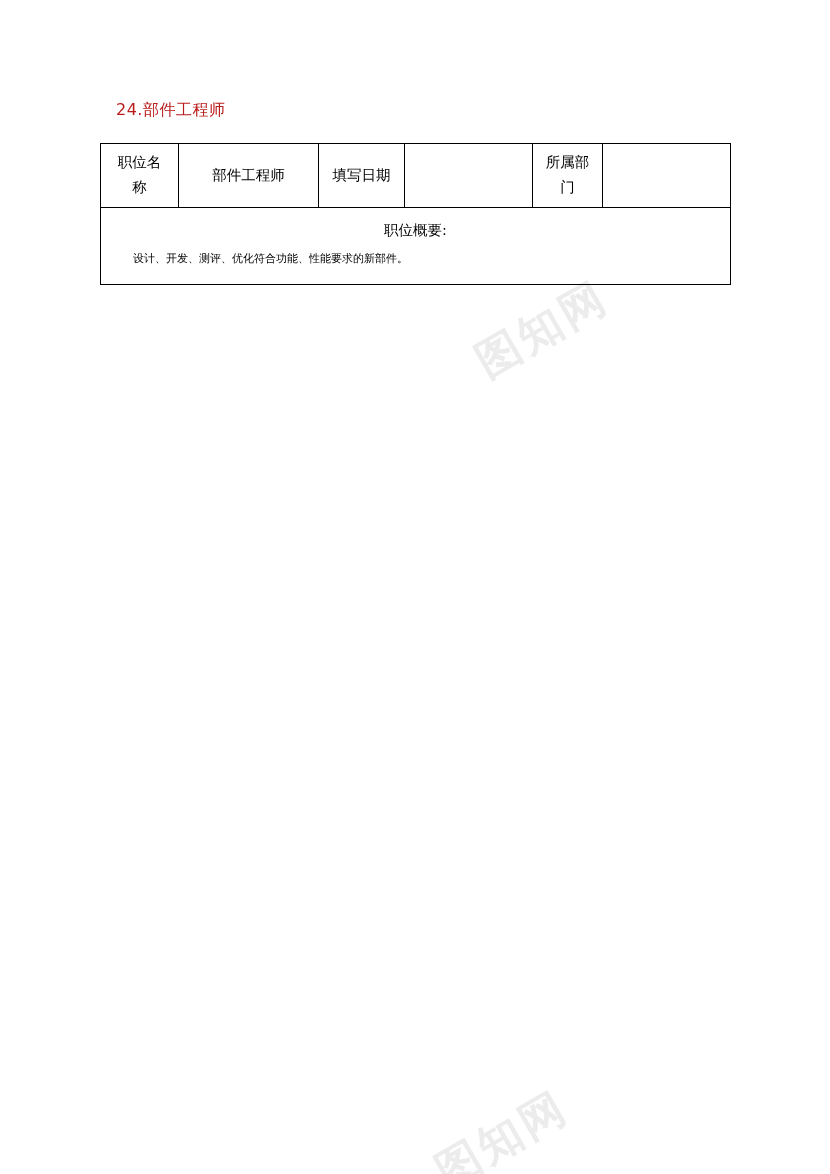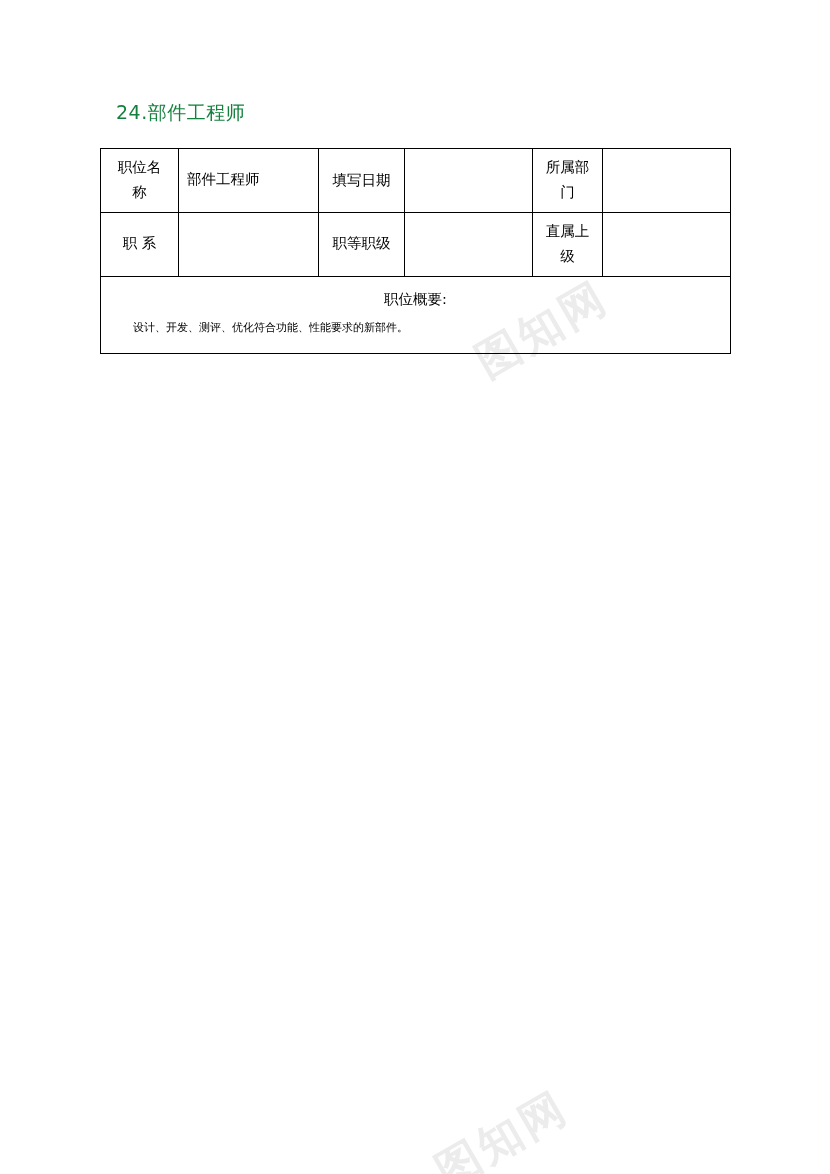--- a/index.html
+++ b/index.html
@@ -30,44 +30,43 @@
   }
   .wm1 { left: 470px; top: 300px; }
   .wm2 { left: 430px; top: 1110px; }
   .content {
     position: absolute;
     left: 100px;
     top: 100px;
     width: 630px;
   }
   .doc-title {
-    font-size: 19px;
-    color: #15803d;
+    font-size: 16px;
+    color: #b91c1c;
     margin: 0 0 22px 16px;
     letter-spacing: 0.5px;
   }
   table.jobtable {
     border-collapse: collapse;
     width: 630px;
     table-layout: fixed;
   }
   table.jobtable td {
     border: 1px solid #000;
     font-size: 14.5px;
     color: #000;
     padding: 6px 8px;
     vertical-align: middle;
     line-height: 1.75;
   }
   td.lbl {
     text-align: center;
   }
   td.val {
-    text-align: left;
-    font-family: Liberation Mono, monospace;
+    text-align: center;
   }
   .c1 { width: 78px; }
   .c2 { width: 140px; }
   .c3 { width: 86px; }
   .c4 { width: 128px; }
   .c5 { width: 70px; }
   .c6 { width: 128px; }
   .sec {
     padding: 10px 10px 14px 10px !important;
     vertical-align: top !important;
@@ -111,28 +110,20 @@
       <tbody>
         <tr>
           <td class="lbl">职位名 称</td>
           <td class="val">部件工程师</td>
           <td class="lbl">填写日期</td>
           <td class="val"></td>
           <td class="lbl">所属部 门</td>
           <td class="val"></td>
         </tr>
         <tr>
-          <td class="lbl">职 系</td>
-          <td class="val"></td>
-          <td class="lbl">职等职级</td>
-          <td class="val"></td>
-          <td class="lbl">直属上 级</td>
-          <td class="val"></td>
-        </tr>
-        <tr>
           <td class="sec" colspan="6">
             <div class="sec-head">职位概要:</div>
             <div class="sec-line">设计、开发、测评、优化符合功能、性能要求的新部件。</div>
           </td>
         </tr>
       </tbody>
     </table>
 
   </div>
 </div>

